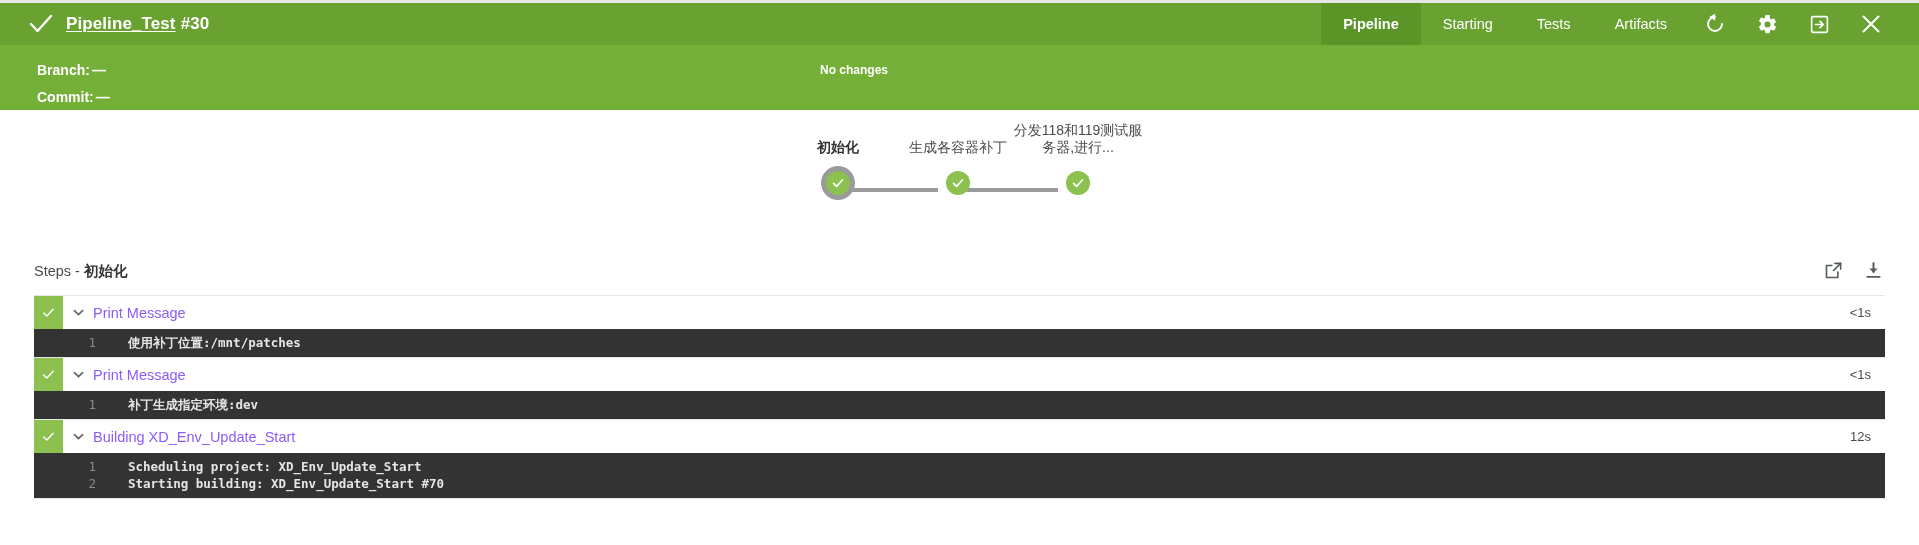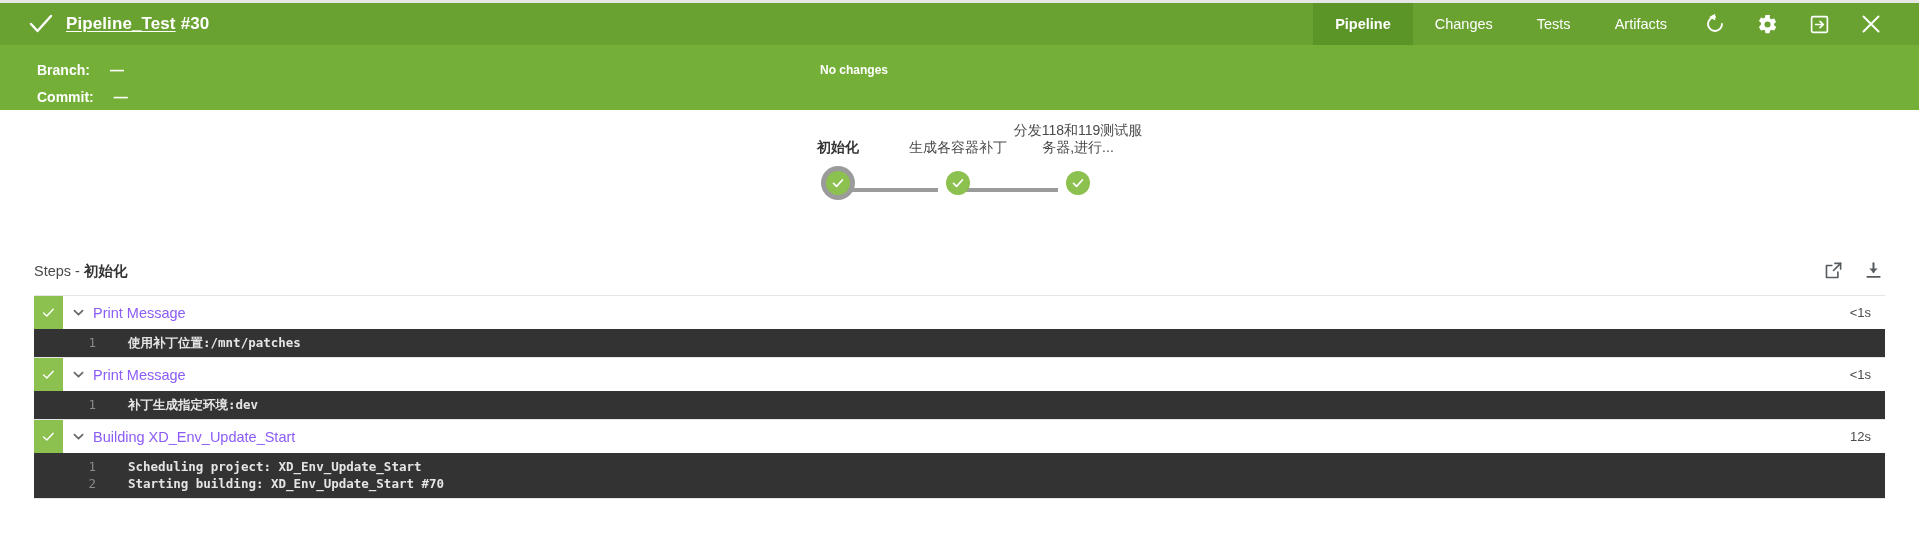--- a/index.html
+++ b/index.html
@@ -129,21 +129,21 @@
   .meta-col.col-2 { left: 420px; top: 11px; }
   .meta-col.col-3 { left: 820px; top: 11px; }
 
   .meta-row {
     display: flex;
     align-items: center;
     height: 27px;
     font-size: 14px;
     white-space: nowrap;
   }
-  .meta-label { font-weight: 700; margin-right: 20px; }
+  .meta-label { font-weight: 700; margin-right: 2px; }
   .meta-value { font-weight: 400; }
   .meta-value.dash { font-weight: 700; }
   .meta-icon {
     width: 15px; height: 15px;
     margin-right: 10px;
     flex: 0 0 auto;
     display: block;
   }
   .meta-row.changes { font-weight: 700; font-size: 12px; }
 
@@ -352,21 +352,21 @@
         </svg>
       </span>
       <div class="run-title">
         <span class="pipeline-name">Pipeline_Test</span>
         <span class="run-id">#30</span>
       </div>
     </div>
 
     <div class="run-nav">
       <button class="nav-tab is-active">Pipeline</button>
-      <button class="nav-tab">Changes</button>
+      <button class="nav-tab">Starting</button>
       <button class="nav-tab">Tests</button>
       <button class="nav-tab">Artifacts</button>
     </div>
 
     <div class="run-actions">
 
       <button class="action-btn">
         <svg width="22" height="22" viewBox="0 0 22 22" aria-hidden="true">
           <path d="M18 11 A7 7 0 1 1 11 4 L11 4" fill="none" stroke="#ffffff" stroke-width="1.9" stroke-linecap="round"></path>
           <path d="M11.2 0.8 L11.2 7.4 L5.2 4.1 Z" fill="#ffffff"></path>

